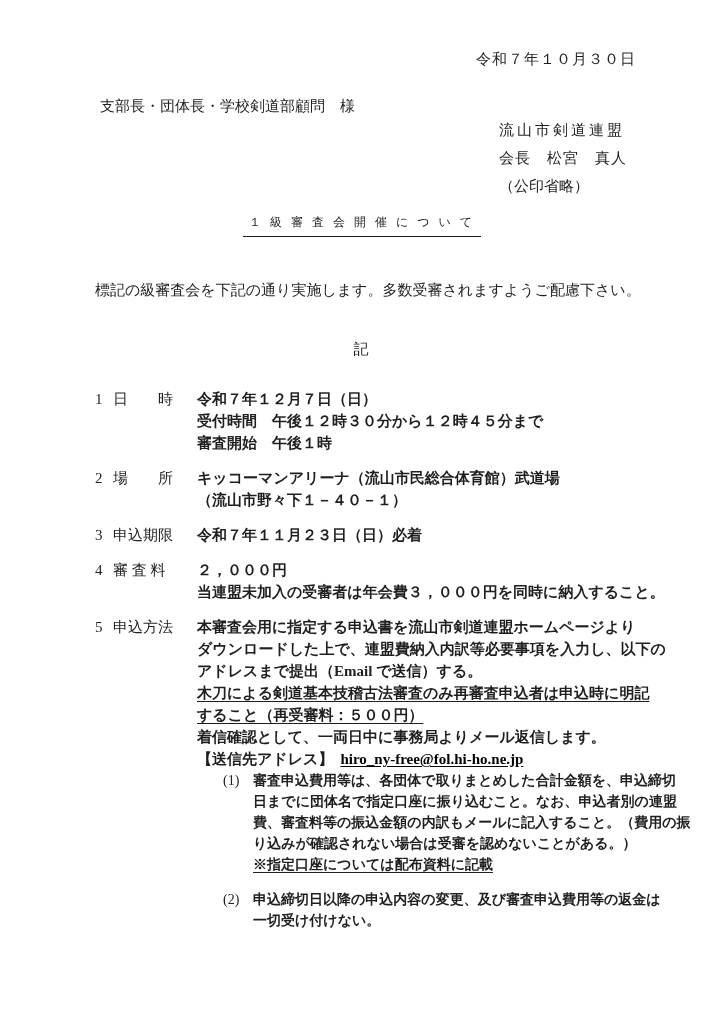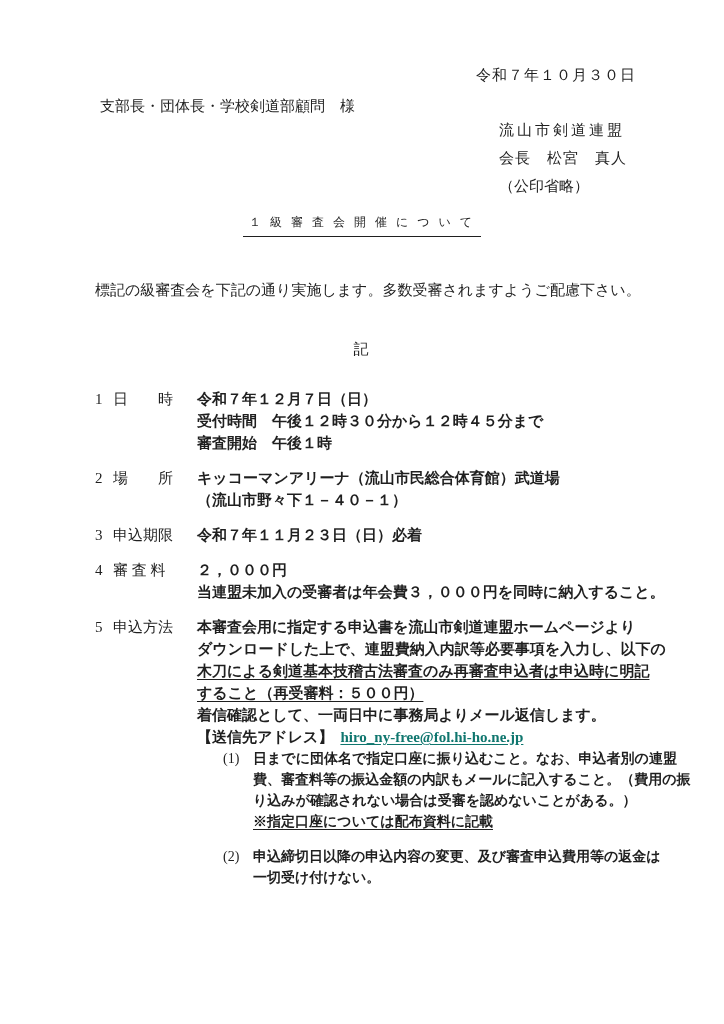--- a/index.html
+++ b/index.html
@@ -5,21 +5,21 @@
   html,body{margin:0;padding:0;background:#ffffff;}
   .page{
     position:relative;
     width:724px;height:1024px;
     background:#ffffff;
     color:#1f1f1f;
     font-family:"Liberation Serif","DejaVu Serif",serif;
     font-size:15px;line-height:22px;
     overflow:hidden;
   }
-  .date{position:absolute;top:64px;right:88px;letter-spacing:1px;text-align:center;}
+  .date{position:absolute;top:48px;right:88px;letter-spacing:1px;text-align:center;}
   .recipient{position:absolute;top:95px;left:100px;text-align:center;}
   .sender{position:absolute;top:116px;right:97px;text-align:left;line-height:28px;margin-left:37px;}
   .sender-org{letter-spacing:3px;}
   .sender-pres{letter-spacing:1px;}
   .title-wrap{position:absolute;top:210px;left:0;width:100%;text-align:center;}
   .title{
     display:inline-block;
     font-size:12px;letter-spacing:9px;
     padding:0 0 3px 6px;
     border-bottom:1.5px solid #1f1f1f;
@@ -29,21 +29,21 @@
   .ki{position:absolute;top:338px;left:0;width:100%;text-align:center;letter-spacing:2px;}
   .items{position:absolute;top:388px;left:95px;right:30px;}
   .item{display:flex;align-items:flex-start;margin-bottom:13px;}
   .item-num{width:18px;flex:none;}
   .item-label{width:66px;flex:none;margin-right:18px;white-space:nowrap;}
   .item-content{flex:1;min-width:0;}
   .line{white-space:nowrap;font-weight:bold;}
   .u{text-decoration:underline;text-underline-offset:3px;}
   .email-row .email-label{margin-right:7px;}
   .email{
-    color:#0f766e;
+    color:#000000;
     text-decoration:underline;text-underline-offset:2px;
     cursor:pointer;
   }
   .sublist{margin-top:0;}
   .subitem{display:flex;margin-bottom:14px;font-size:14px;line-height:21px;}
   .sub-marker{width:30px;flex:none;padding-left:26px;}
   .sub-content{flex:1;min-width:0;}
 </style>
 </head>
 <body>
@@ -105,32 +105,34 @@
         <div class="line">当連盟未加入の受審者は年会費３，０００円を同時に納入すること。</div>
       </div>
     </div>
 
     <div class="item">
       <span class="item-num">5</span>
       <span class="item-label">申込方法</span>
       <div class="item-content">
         <div class="line">本審査会用に指定する申込書を流山市剣道連盟ホームページより</div>
         <div class="line">ダウンロードした上で、連盟費納入内訳等必要事項を入力し、以下の</div>
+        <div class="line">アドレスまで提出（Email で送信）する。</div>
         <div class="line u">木刀による剣道基本技稽古法審査のみ再審査申込者は申込時に明記</div>
         <div class="line u">すること（再受審料：５００円）</div>
         <div class="line">着信確認として、一両日中に事務局よりメール返信します。</div>
         <div class="line email-row">
           <span class="email-label">【送信先アドレス】</span><a class="email">hiro_ny-free@fol.hi-ho.ne.jp</a>
         </div>
 
         <div class="sublist">
 
           <div class="subitem">
             <span class="sub-marker">(1)</span>
             <div class="sub-content">
+              <div class="line">審査申込費用等は、各団体で取りまとめした合計金額を、申込締切</div>
               <div class="line">日までに団体名で指定口座に振り込むこと。なお、申込者別の連盟</div>
               <div class="line">費、審査料等の振込金額の内訳もメールに記入すること。（費用の振</div>
               <div class="line">り込みが確認されない場合は受審を認めないことがある。）</div>
               <div class="line u">※指定口座については配布資料に記載</div>
             </div>
           </div>
 
           <div class="subitem">
             <span class="sub-marker">(2)</span>
             <div class="sub-content">

